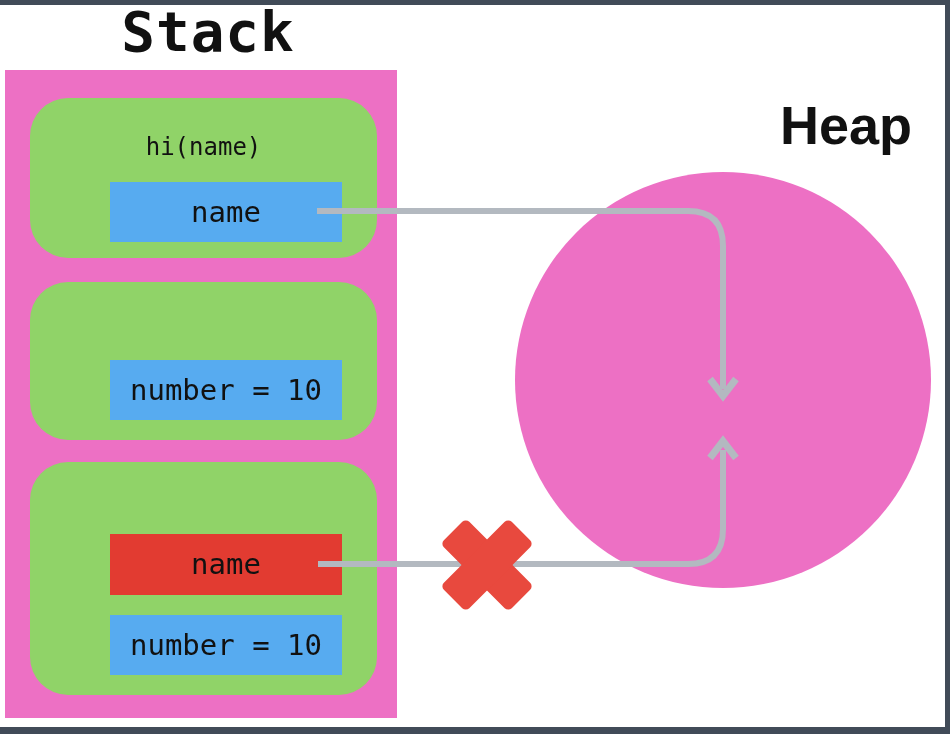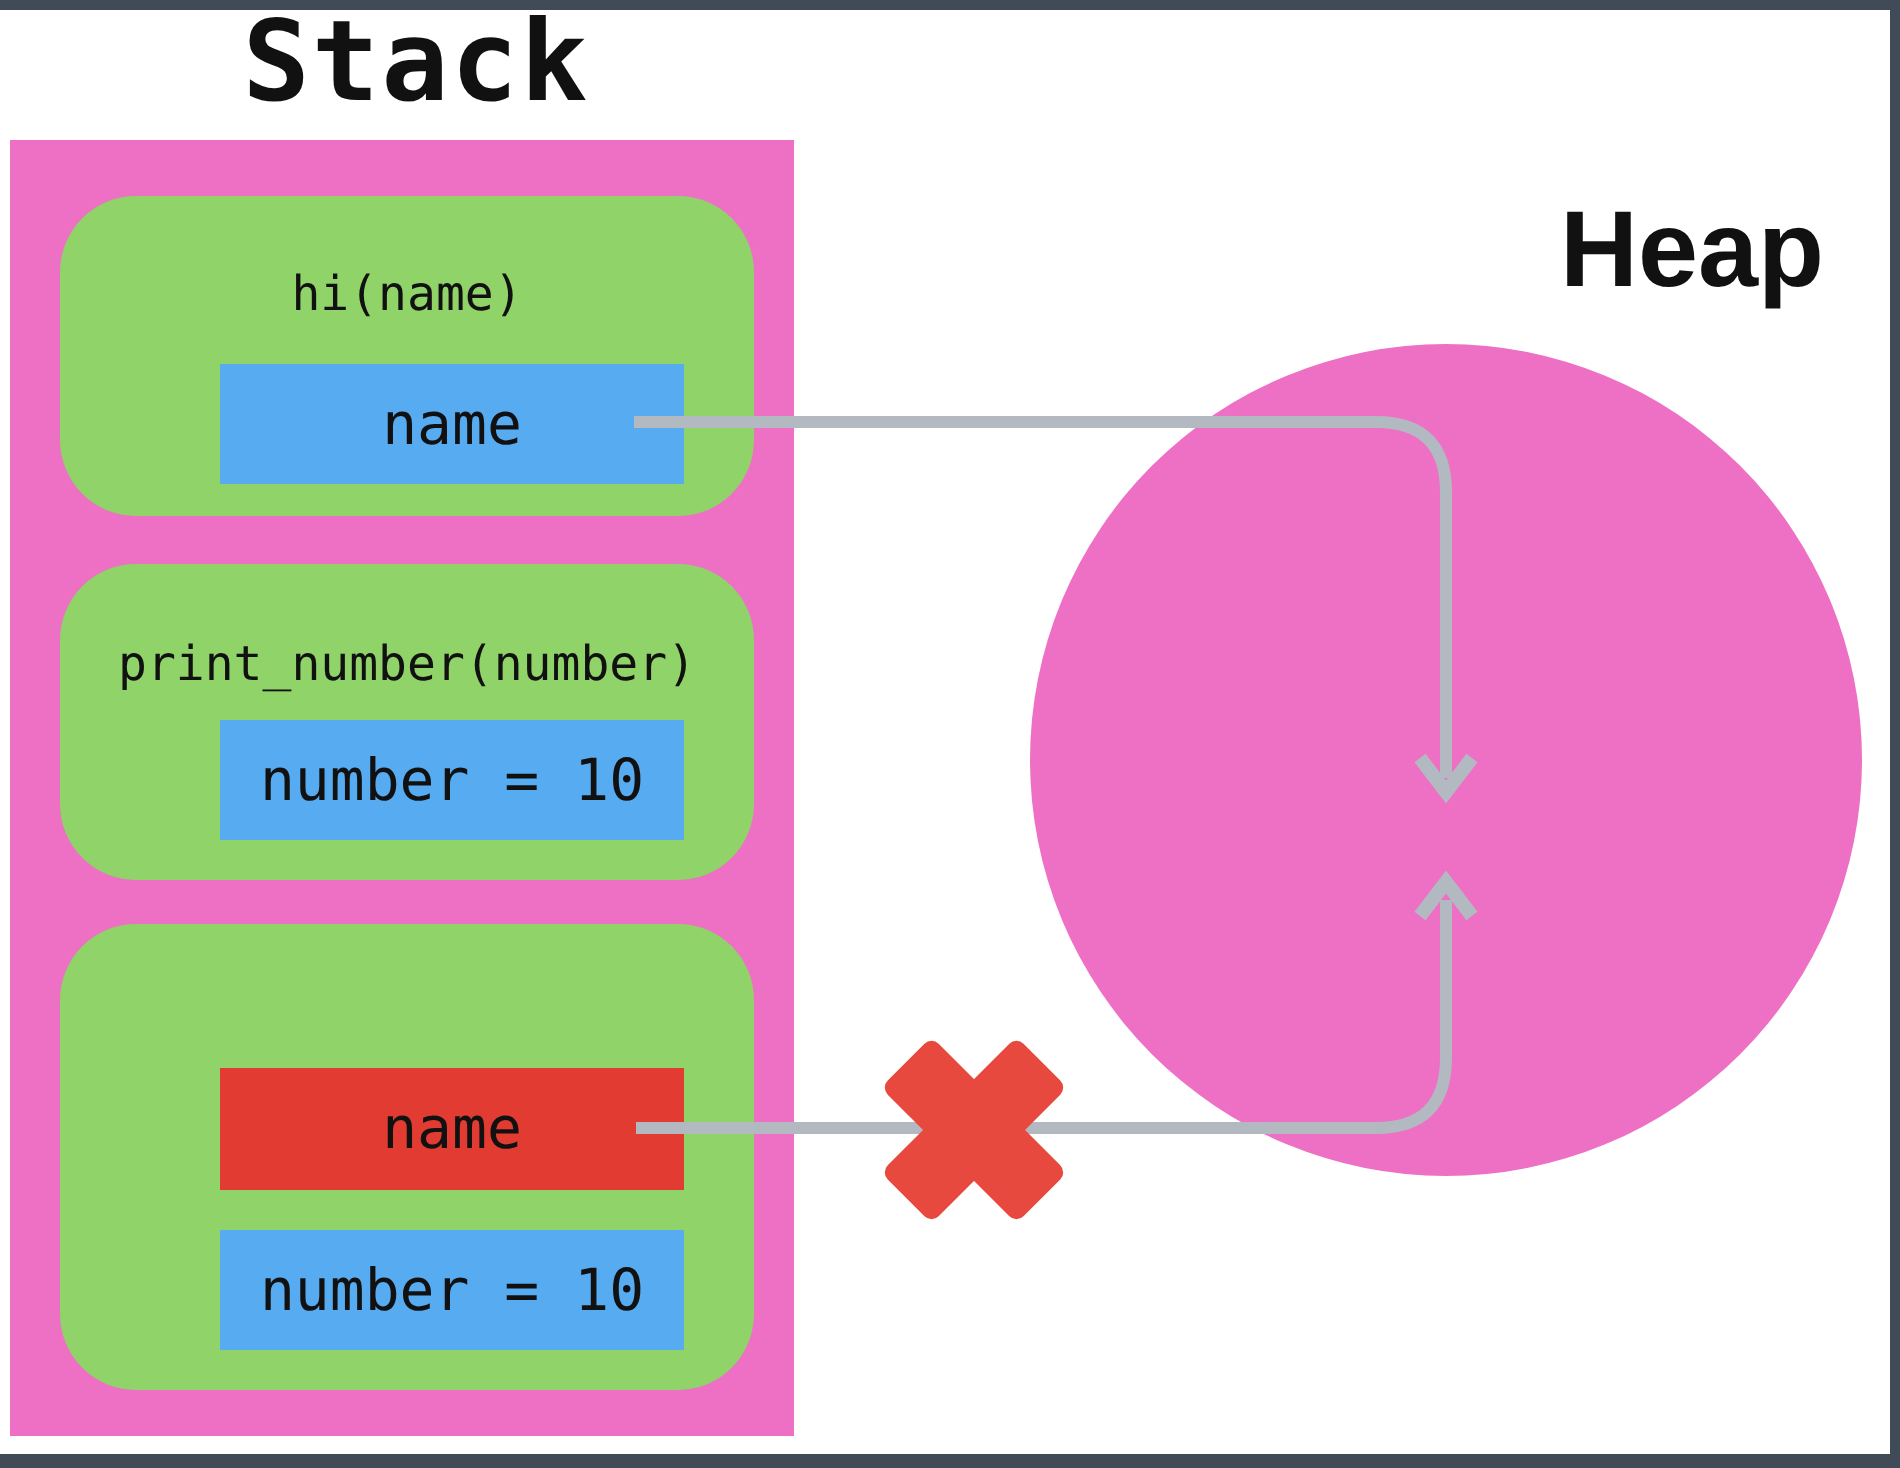--- a/index.html
+++ b/index.html
@@ -67,21 +67,20 @@
   <div class="heap-title">Heap</div>
 
   <div class="stack-panel">
 
     <div class="sframe f1">
       <div class="frame-title">hi(name)</div>
       <div class="var-box blue">name</div>
     </div>
 
     <div class="sframe f2">
-      <div class="frame-title">print_number(number)</div>
       <div class="var-box blue">number = 10</div>
     </div>
 
     <div class="sframe f3">
       <div class="var-box red">name</div>
       <div class="var-box blue">number = 10</div>
     </div>
 
   </div>
 

